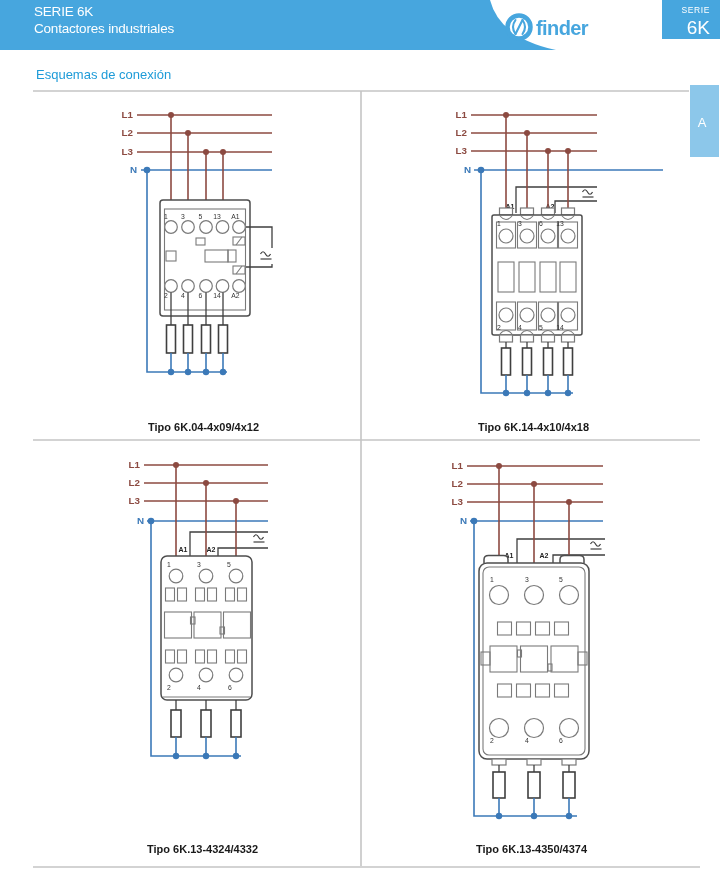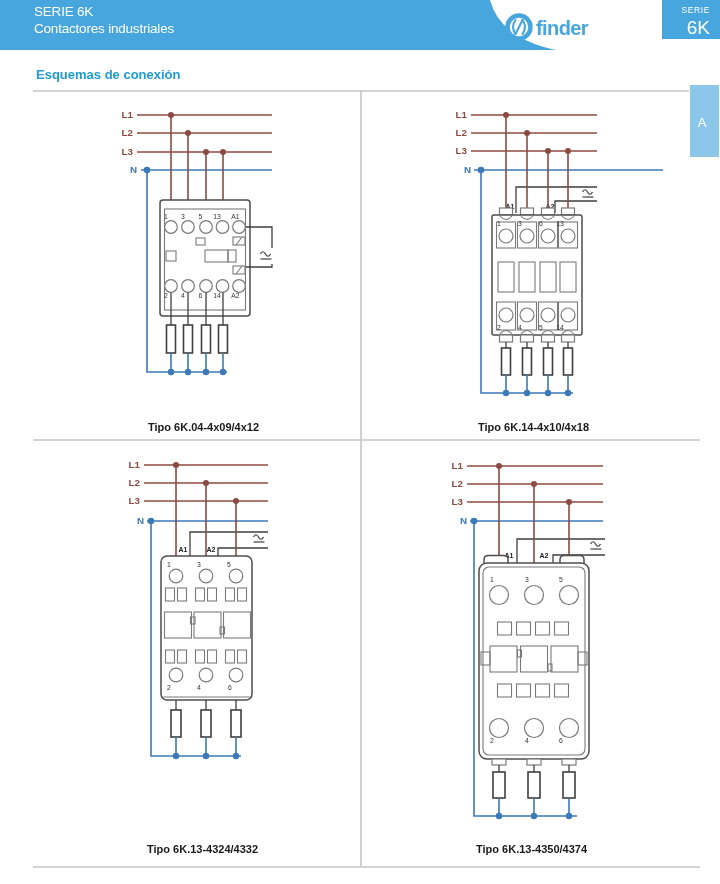--- a/index.html
+++ b/index.html
@@ -13,21 +13,21 @@
     --lead-stroke:#3f3f3f;
     --grid-line:#c5c5c5;
     --caption-color:#1a1a1a;
   }
   html,body{margin:0;padding:0;background:#e8e8e8;}
   .page{position:relative;width:720px;height:884px;background:#fff;overflow:hidden;
         font-family:"Liberation Sans",sans-serif;text-align:right;}
   .page svg{position:absolute;left:0;display:block;}
   #header-svg{top:0;}
   #main-svg{top:60px;}
-  .heading{position:absolute;left:36px;top:67px;font-size:13px;font-weight:bold;
+  .heading{position:absolute;left:36px;top:67px;font-size:13px;font-weight:normal;
            color:var(--heading-blue);letter-spacing:0;}
   svg text{font-family:"Liberation Sans",sans-serif;}
   .hdr-title{fill:#ffffff;font-size:13.5px;letter-spacing:-0.2px;}
   .brand-word{fill:var(--header-blue);font-size:20px;font-weight:bold;letter-spacing:-0.6px;}
   .badge-small{fill:#ffffff;font-size:8.5px;letter-spacing:0.6px;}
   .badge-big{fill:#ffffff;font-size:19px;letter-spacing:0;}
   .tab-letter{fill:#ffffff;font-size:13px;}
   .grid{stroke:var(--grid-line);stroke-width:1.6;fill:none;}
   .pline{stroke:var(--phase-wire);stroke-width:1.6;fill:none;}
   .pdot{fill:var(--phase-wire);stroke:none;}

